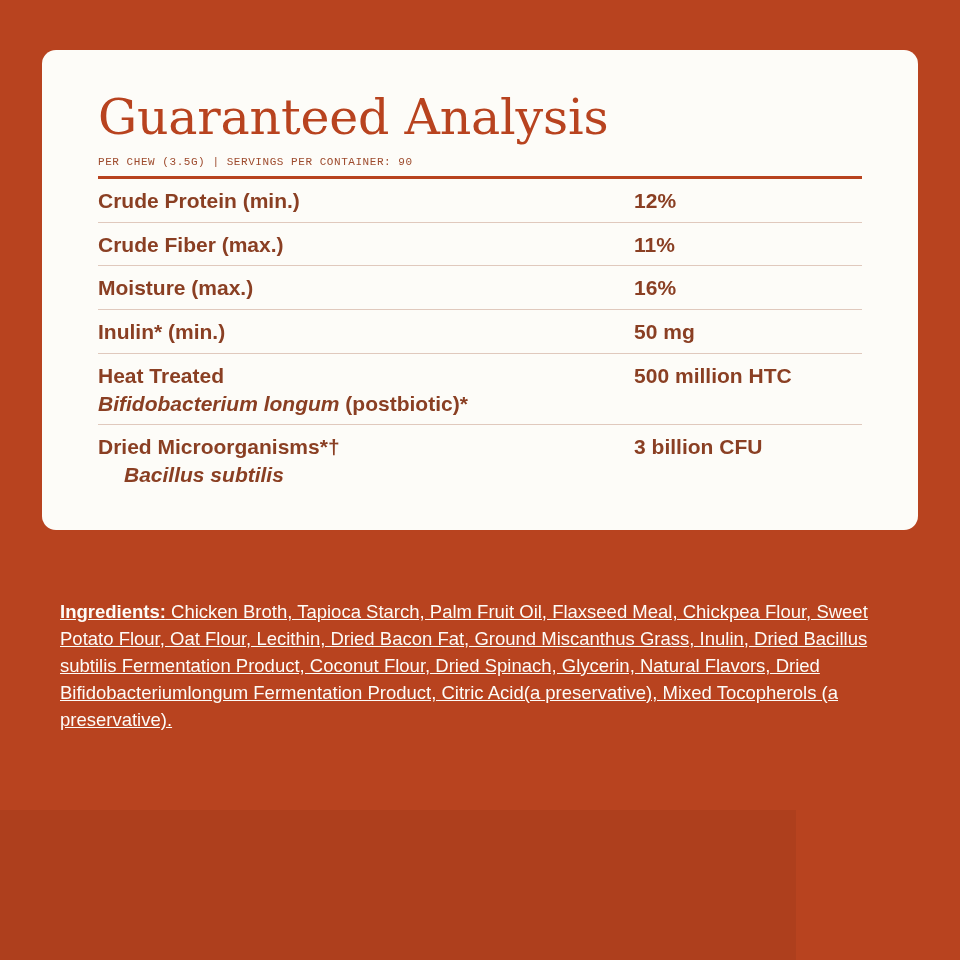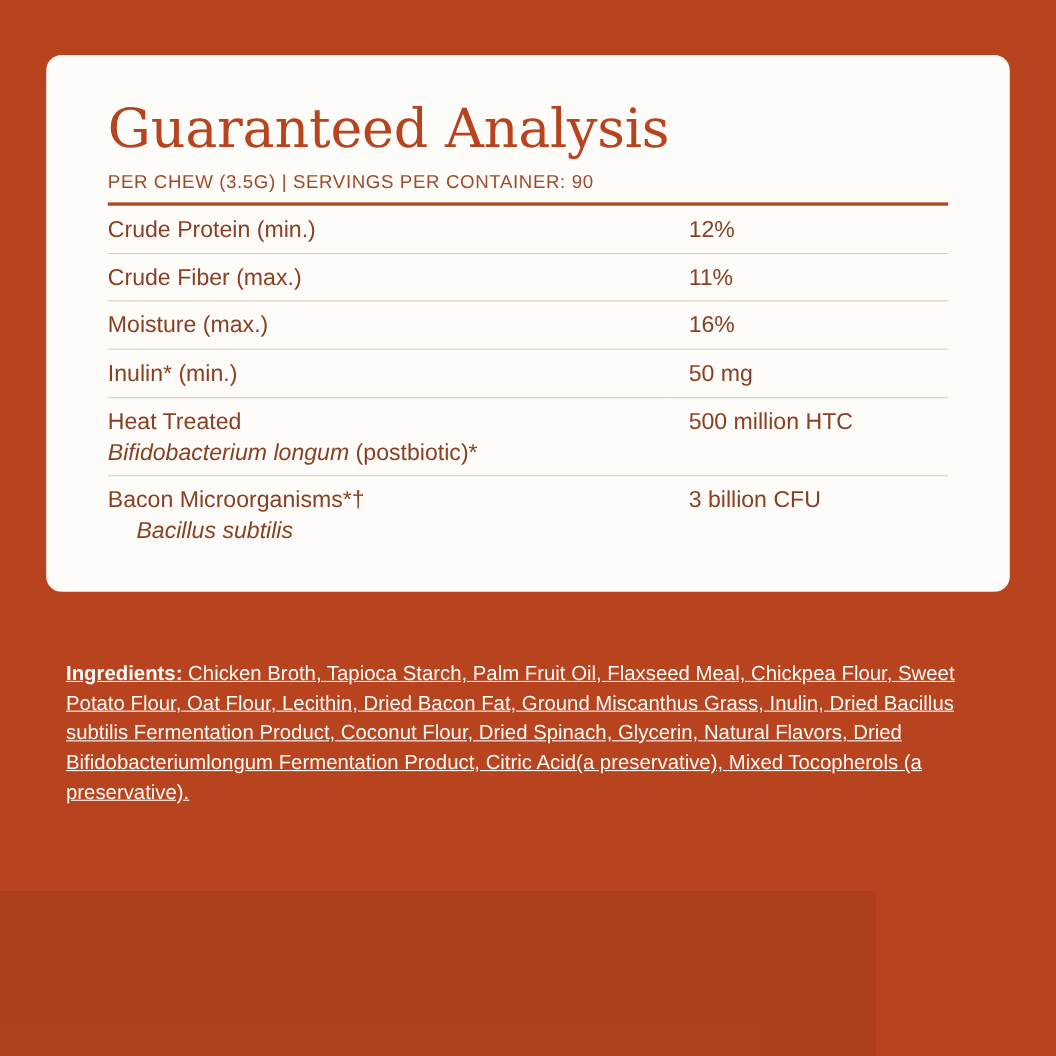--- a/index.html
+++ b/index.html
@@ -44,36 +44,38 @@
     font-family: "DejaVu Serif", serif;
     font-weight: 400;
     font-size: 49px;
     line-height: 1.06;
     color: #b8431f;
     letter-spacing: -0.2px;
     margin: 0 0 12px 0;
   }
 
   .ga-sub {
-    font-size: 17px;
+    font-size: 11px;
     letter-spacing: 0.55px;
     color: #9d4a2c;
     margin: 0 0 8px 0;
     text-transform: uppercase;
+    font-family: Liberation Mono, monospace;
   }
 
   .rule-thick {
     height: 3px;
     background: #b8431f;
     margin: 4px 0 0 0;
   }
 
   .ga-table {
     width: 100%;
     border-collapse: collapse;
+    font-weight: bold;
   }
   .ga-table td {
     padding: 8px 0 7px 0;
     border-bottom: 1px solid #e0c9bd;
     vertical-align: top;
     color: #8a3f23;
     font-size: 21px;
     line-height: 1.32;
   }
   .ga-table tr:last-child td {
@@ -147,21 +149,21 @@
         </tr>
         <tr>
           <td>
             <span>Heat Treated</span><br>
             <span class="ital">Bifidobacterium longum</span><span> (postbiotic)*</span>
           </td>
           <td class="val">500 million HTC</td>
         </tr>
         <tr>
           <td>
-            <span>Bacon Microorganisms*†</span>
+            <span>Dried Microorganisms*†</span>
             <span class="ital indent">Bacillus subtilis</span>
           </td>
           <td class="val">3 billion CFU</td>
         </tr>
       </tbody>
     </table>
   </div>
 
   <div class="ingredients">
     <div><b>Ingredients:</b><span> Chicken Broth, Tapioca Starch, Palm Fruit Oil, Flaxseed Meal, Chickpea Flour, Sweet Potato Flour, Oat Flour, Lecithin, Dried Bacon Fat, Ground Miscanthus Grass, Inulin, Dried Bacillus subtilis Fermentation Product, Coconut Flour, Dried Spinach, Glycerin, Natural Flavors, Dried Bifidobacteriumlongum Fermentation Product, Citric Acid(a preservative), Mixed Tocopherols (a preservative).</span></div>

